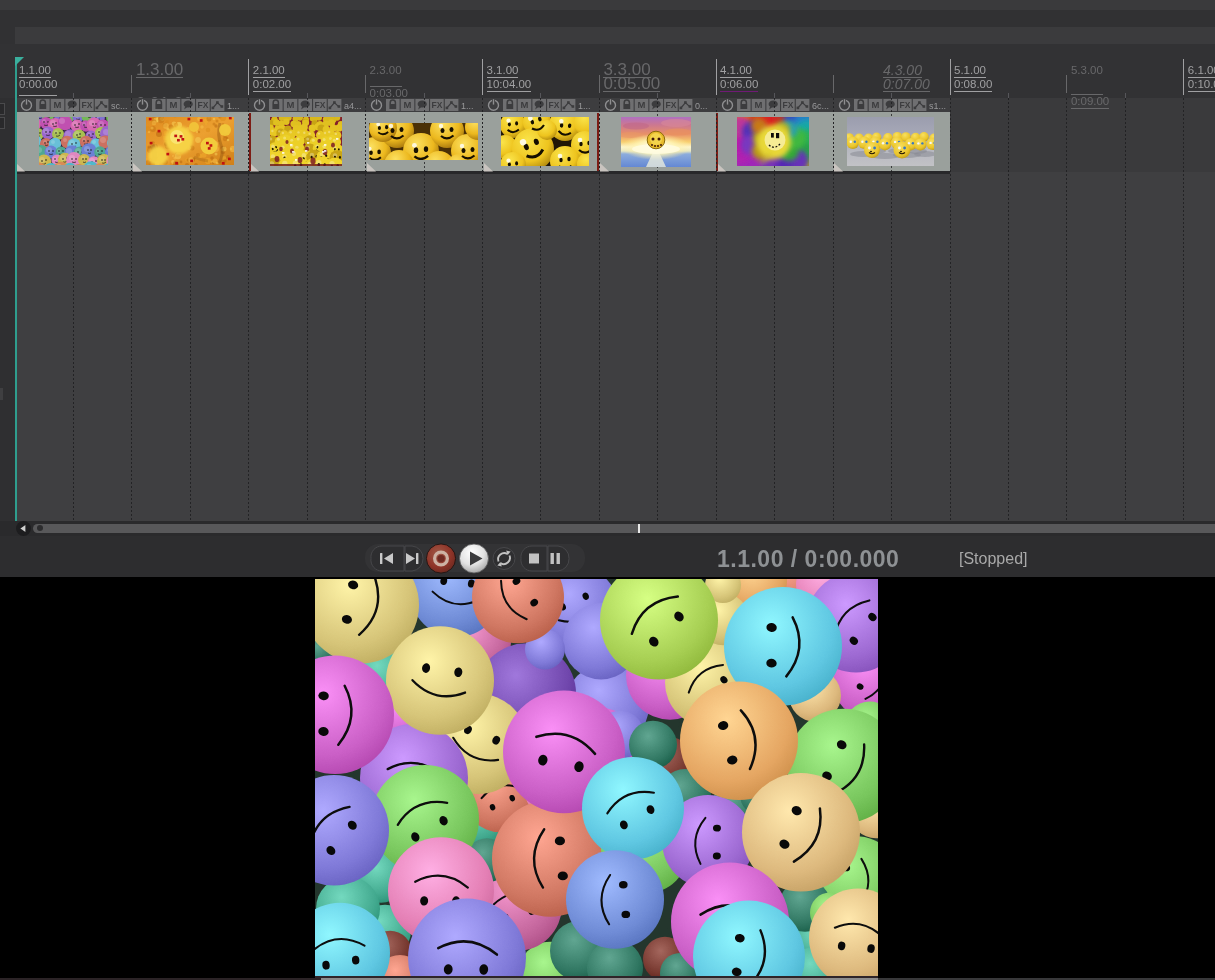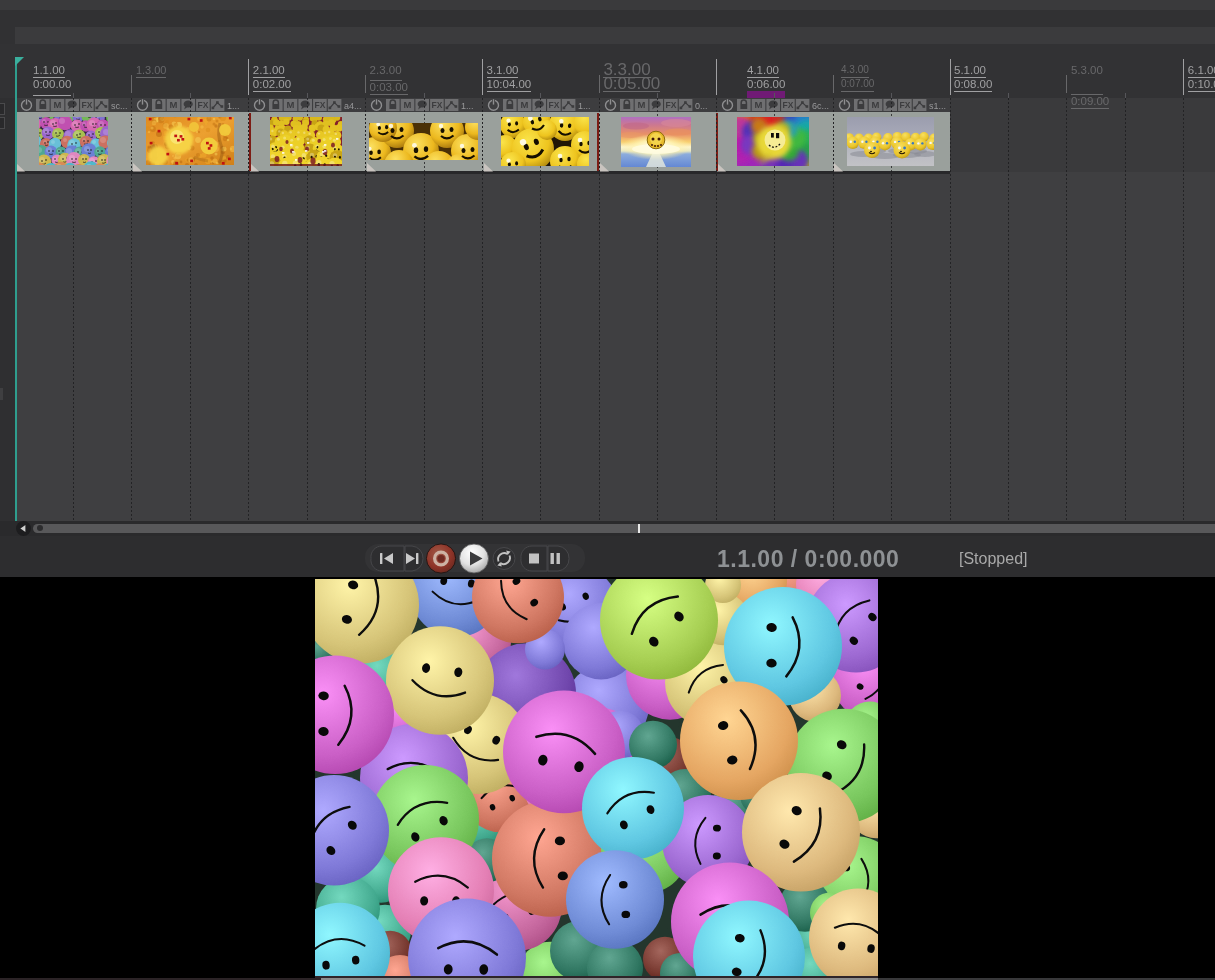--- a/index.html
+++ b/index.html
@@ -10,35 +10,35 @@
 <div class="abs" style="left:15px;top:27px;width:1200px;height:17px;background:#3b3b3d;"></div>
 <div class="abs" style="left:0;top:44px;width:1215px;height:54px;background:#323234;"></div>
 <div class="abs" style="left:0;top:98px;width:1215px;height:74px;background:#3a3a3c;"></div>
 <div class="abs" style="left:0;top:172px;width:1215px;height:349px;background:#3f3f41;"></div>
 <div class="abs" style="left:0;top:98px;width:15px;height:423px;background:#2f2f31;"></div>
 <div class="abs" style="left:0;top:103px;width:5px;height:12px;background:#29292b;border:1px solid #4a4a4c;border-left:none;box-sizing:border-box;"></div>
 <div class="abs" style="left:0;top:117px;width:5px;height:12px;background:#29292b;border:1px solid #4a4a4c;border-left:none;box-sizing:border-box;"></div>
 <div class="abs" style="left:0;top:388px;width:3px;height:12px;background:#3f3f41;"></div>
 <div class="abs" style="left:0;top:521px;width:1215px;height:15px;background:#2a2a2c;"></div>
 <div class="abs" style="left:0;top:536px;width:1215px;height:41px;background:#2d2d2f;"></div>
-<div class="abs" style="left:19.0px;top:64px;color:#a0a0a2;font-size:11.5px;line-height:12px;margin-left:14px;"><span style="display:inline-block;border-bottom:1px solid #a0a0a2;padding-bottom:1px;">1.1.00</span><br><span style="display:inline-block;border-bottom:1px solid #a0a0a2;padding-bottom:5px;">0:00.00</span></div>
+<div class="abs" style="left:19.0px;top:64px;color:#a0a0a2;font-size:11.5px;line-height:12px;"><span style="display:inline-block;border-bottom:1px solid #a0a0a2;padding-bottom:1px;">1.1.00</span><br><span style="display:inline-block;border-bottom:1px solid #a0a0a2;padding-bottom:5px;">0:00.00</span></div>
 <div class="abs" style="left:131.4px;top:75px;width:1px;height:18px;background:#68686a;"></div>
-<div class="abs" style="left:135.9px;top:64px;color:#68686a;font-size:11px;line-height:12px;"><span style="display:inline-block;border-bottom:1px solid #68686a;padding-bottom:1px;">1.3.00</span><br><span style="display:inline-block;border-bottom:1px solid #68686a;padding-bottom:1px;margin-top:20px;">0:01.00</span></div>
+<div class="abs" style="left:135.9px;top:64px;color:#68686a;font-size:17px;line-height:12px;"><span style="display:inline-block;border-bottom:1px solid #68686a;padding-bottom:1px;">1.3.00</span><br><span style="display:inline-block;border-bottom:1px solid #68686a;padding-bottom:1px;margin-top:20px;">0:01.00</span></div>
 <div class="abs" style="left:248.2px;top:59px;width:1px;height:36px;background:#a0a0a2;"></div>
 <div class="abs" style="left:252.8px;top:64px;color:#a0a0a2;font-size:11.5px;line-height:12px;"><span style="display:inline-block;border-bottom:1px solid #a0a0a2;padding-bottom:1px;">2.1.00</span><br><span style="display:inline-block;border-bottom:1px solid #a0a0a2;padding-bottom:1px;">0:02.00</span></div>
 <div class="abs" style="left:365.1px;top:75px;width:1px;height:18px;background:#68686a;"></div>
-<div class="abs" style="left:369.6px;top:64px;color:#68686a;font-size:11.5px;line-height:12px;"><span style="display:inline-block;border-bottom:1px solid #68686a;padding-bottom:4px;">2.3.00</span><br><span style="display:inline-block;border-bottom:1px solid #68686a;padding-bottom:1px;">0:03.00</span></div>
+<div class="abs" style="left:369.6px;top:64px;color:#68686a;font-size:11.5px;line-height:12px;"><span style="display:inline-block;border-bottom:1px solid #68686a;padding-bottom:10px;">2.3.00</span><br><span style="display:inline-block;border-bottom:1px solid #68686a;padding-bottom:1px;">0:03.00</span></div>
 <div class="abs" style="left:482.0px;top:59px;width:1px;height:36px;background:#a0a0a2;"></div>
 <div class="abs" style="left:486.5px;top:64px;color:#a0a0a2;font-size:11.5px;line-height:12px;"><span style="display:inline-block;border-bottom:1px solid #a0a0a2;padding-bottom:1px;">3.1.00</span><br><span style="display:inline-block;border-bottom:1px solid #a0a0a2;padding-bottom:1px;">10:04.00</span></div>
 <div class="abs" style="left:598.9px;top:75px;width:1px;height:18px;background:#68686a;"></div>
 <div class="abs" style="left:603.4px;top:64px;color:#68686a;font-size:17px;line-height:12px;"><span style="display:inline-block;border-bottom:1px solid #68686a;padding-bottom:1px;">3.3.00</span><br><span style="display:inline-block;border-bottom:1px solid #68686a;padding-bottom:1px;">0:05.00</span></div>
 <div class="abs" style="left:715.8px;top:59px;width:1px;height:36px;background:#a0a0a2;"></div>
-<div class="abs" style="left:747px;top:64px;color:#a0a0a2;font-size:11.5px;line-height:12px;"><span style="display:inline-block;border-bottom:1px solid #a0a0a2;padding-bottom:1px;">4.1.00</span><br><span style="display:inline-block;border-bottom:7px solid #701a75;padding-bottom:1px;">0:06.00</span></div>
+<div class="abs" style="left:720px;top:64px;color:#a0a0a2;font-size:11.5px;line-height:12px;"><span style="display:inline-block;border-bottom:1px solid #a0a0a2;padding-bottom:1px;">4.1.00</span><br><span style="display:inline-block;border-bottom:1px solid #701a75;padding-bottom:1px;">0:06.00</span></div>
 <div class="abs" style="left:832.6px;top:75px;width:1px;height:18px;background:#68686a;"></div>
-<div class="abs" style="left:841px;top:64px;color:#68686a;font-size:10px;line-height:12px;"><span style="display:inline-block;border-bottom:1px solid #68686a;padding-bottom:1px;">4.3.00</span><br><span style="display:inline-block;border-bottom:1px solid #68686a;padding-bottom:1px;">0:07.00</span></div>
+<div class="abs" style="left:883px;top:64px;color:#68686a;font-size:14px;line-height:12px;font-style:italic;"><span style="display:inline-block;border-bottom:1px solid #68686a;padding-bottom:1px;">4.3.00</span><br><span style="display:inline-block;border-bottom:1px solid #68686a;padding-bottom:1px;">0:07.00</span></div>
 <div class="abs" style="left:949.5px;top:59px;width:1px;height:36px;background:#a0a0a2;"></div>
 <div class="abs" style="left:954.0px;top:64px;color:#a0a0a2;font-size:11.5px;line-height:12px;"><span style="display:inline-block;border-bottom:1px solid #a0a0a2;padding-bottom:1px;">5.1.00</span><br><span style="display:inline-block;border-bottom:1px solid #a0a0a2;padding-bottom:1px;">0:08.00</span></div>
 <div class="abs" style="left:1066.4px;top:75px;width:1px;height:18px;background:#68686a;"></div>
 <div class="abs" style="left:1070.9px;top:64px;color:#68686a;font-size:11.5px;line-height:12px;"><span style="display:inline-block;border-bottom:1px solid #68686a;padding-bottom:18px;">5.3.00</span><br><span style="display:inline-block;border-bottom:1px solid #68686a;padding-bottom:1px;">0:09.00</span></div>
 <div class="abs" style="left:1183.2px;top:59px;width:1px;height:36px;background:#a0a0a2;"></div>
 <div class="abs" style="left:1187.8px;top:64px;color:#a0a0a2;font-size:11.5px;line-height:12px;"><span style="display:inline-block;border-bottom:1px solid #a0a0a2;padding-bottom:1px;">6.1.00</span><br><span style="display:inline-block;border-bottom:1px solid #a0a0a2;padding-bottom:1px;">0:10.00</span></div>
 <div class="abs" style="left:72.9px;top:93px;width:1px;height:5px;background:#56565a;"></div>
 <div class="abs" style="left:189.8px;top:93px;width:1px;height:5px;background:#56565a;"></div>
 <div class="abs" style="left:306.7px;top:93px;width:1px;height:5px;background:#56565a;"></div>
 <div class="abs" style="left:423.6px;top:93px;width:1px;height:5px;background:#56565a;"></div>

